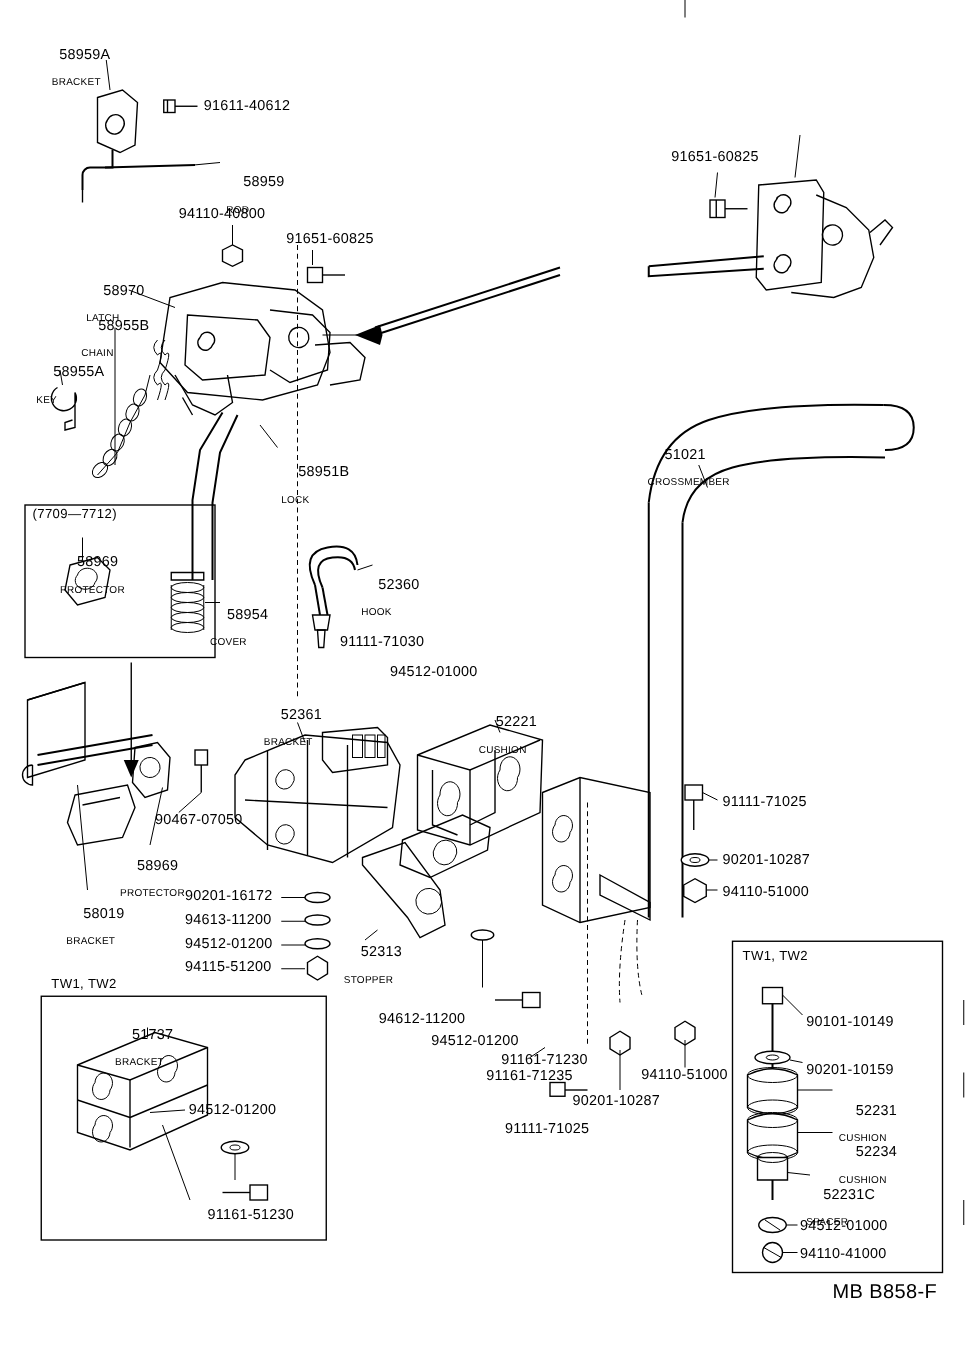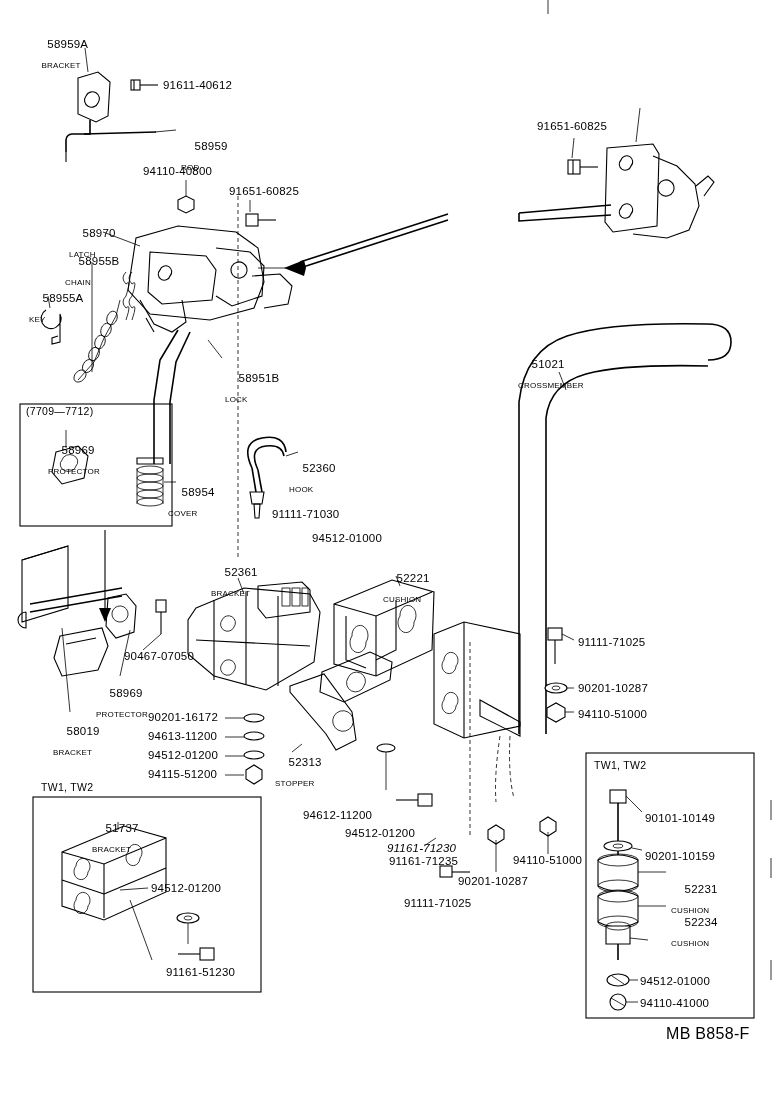--- a/index.html
+++ b/index.html
@@ -420,21 +420,21 @@
   <div class="lbl pn" style="left:148px;top:749px;">94512-01200</div>
   <div class="lbl pn" style="left:148px;top:768px;">94115-51200</div>
 
   <div class="lbl pn" style="left:275px;top:744px;">
     <span>52313</span>
     <div class="sub">STOPPER</div>
   </div>
 
   <div class="lbl pn" style="left:303px;top:809px;">94612-11200</div>
   <div class="lbl pn" style="left:345px;top:827px;">94512-01200</div>
-  <div class="lbl pn" style="left:387px;top:842px;font-style:italic;">91161-71230</div>
+  <div class="lbl pn" style="left:401px;top:842px;">91161-71230</div>
   <div class="lbl pn" style="left:389px;top:855px;">91161-71235</div>
   <div class="lbl pn" style="left:513px;top:854px;">94110-51000</div>
   <div class="lbl pn" style="left:458px;top:875px;">90201-10287</div>
   <div class="lbl pn" style="left:404px;top:897px;">91111-71025</div>
 
   <div class="lbl boxlabel" style="left:41px;top:782px;">TW1, TW2</div>
 
   <div class="lbl pn" style="left:92px;top:810px;">
     <span>51737</span>
     <div class="sub">BRACKET</div>
@@ -451,19 +451,23 @@
   <div class="lbl pn" style="left:671px;top:871px;">
     <span>52231</span>
     <div class="sub">CUSHION</div>
   </div>
 
   <div class="lbl pn" style="left:671px;top:904px;">
     <span>52234</span>
     <div class="sub">CUSHION</div>
   </div>
 
+  <div class="lbl pn" style="left:645px;top:938px;">
+    <span>52231C</span>
+    <div class="sub">SPACER</div>
+  </div>
 
   <div class="lbl pn" style="left:640px;top:975px;">94512-01000</div>
   <div class="lbl pn" style="left:640px;top:997px;">94110-41000</div>
 
   <div class="lbl code" style="left:666px;top:1026px;">MB B858-F</div>
 
 </div>
 
 </body></html>

